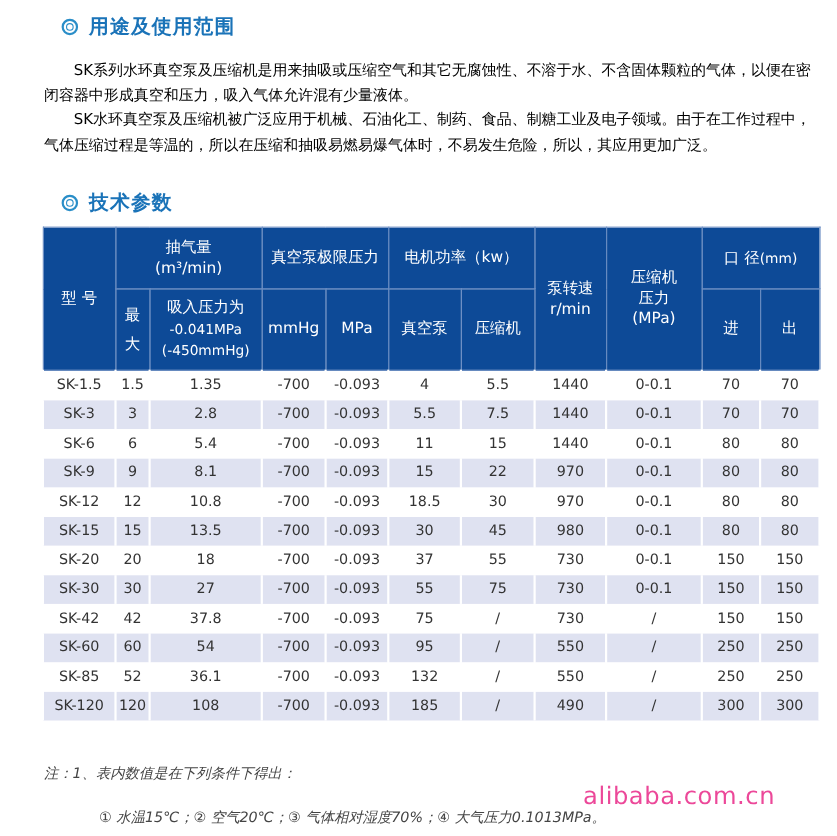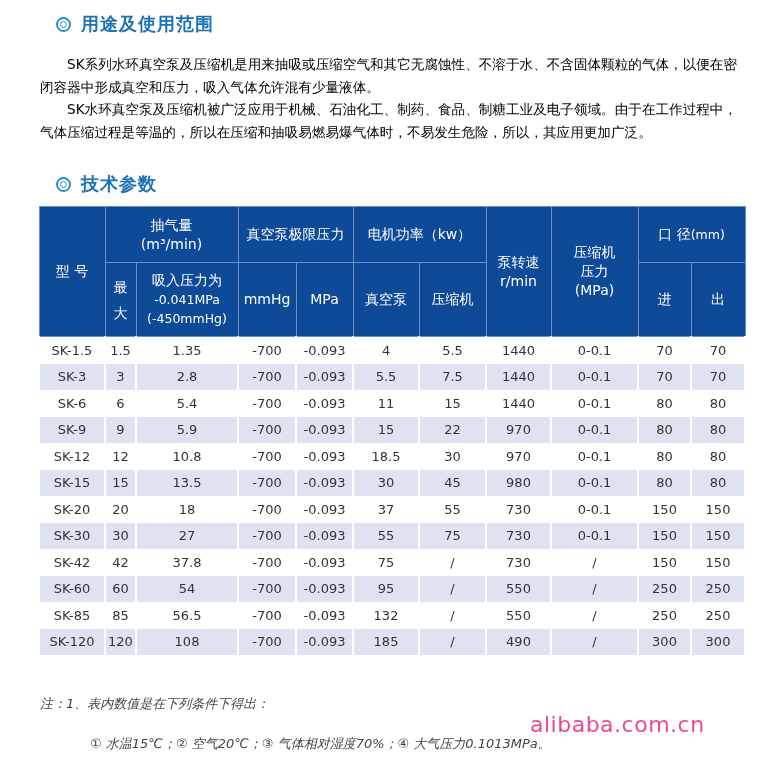--- a/index.html
+++ b/index.html
@@ -136,21 +136,21 @@
         <td>11</td>
         <td>15</td>
         <td>1440</td>
         <td>0-0.1</td>
         <td>80</td>
         <td>80</td>
       </tr>
       <tr class="alt">
         <td>SK-9</td>
         <td>9</td>
-        <td>5.9</td>
+        <td>8.1</td>
         <td>-700</td>
         <td>-0.093</td>
         <td>15</td>
         <td>22</td>
         <td>970</td>
         <td>0-0.1</td>
         <td>80</td>
         <td>80</td>
       </tr>
       <tr>
@@ -226,22 +226,22 @@
         <td>-0.093</td>
         <td>95</td>
         <td>/</td>
         <td>550</td>
         <td>/</td>
         <td>250</td>
         <td>250</td>
       </tr>
       <tr>
         <td>SK-85</td>
-        <td>85</td>
-        <td>56.5</td>
+        <td>52</td>
+        <td>36.1</td>
         <td>-700</td>
         <td>-0.093</td>
         <td>132</td>
         <td>/</td>
         <td>550</td>
         <td>/</td>
         <td>250</td>
         <td>250</td>
       </tr>
       <tr class="alt">

